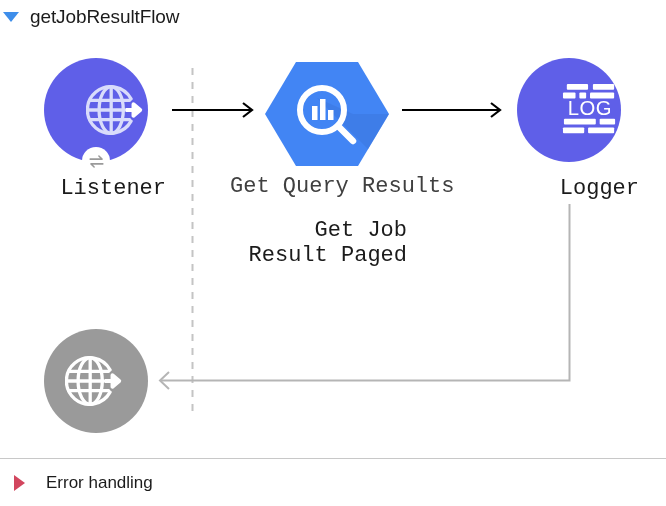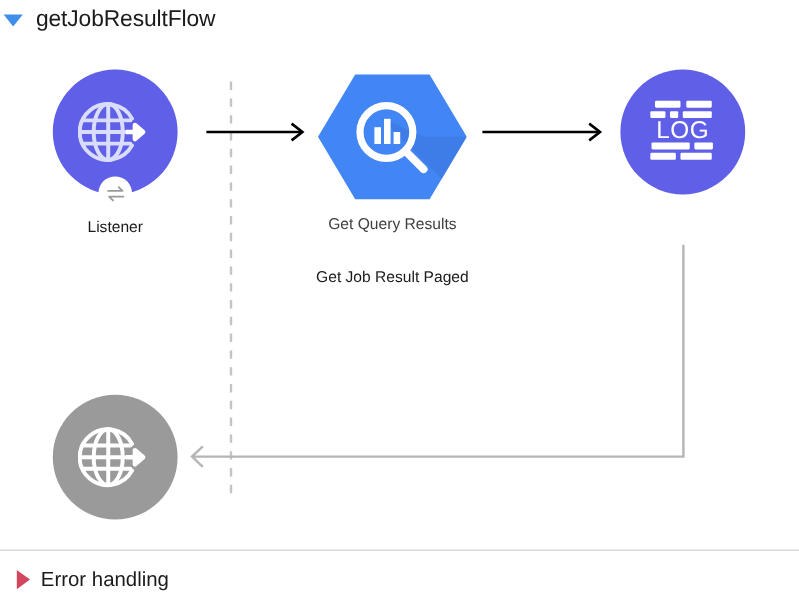--- a/index.html
+++ b/index.html
@@ -62,21 +62,21 @@
     position: absolute;
   }
   .circle-node {
     width: 104px; height: 104px;
     border-radius: 50%;
     display: flex;
     align-items: center;
     justify-content: center;
     position: relative;
   }
-  .circle-purple { background: #5F5FE8; }
+  .circle-purple { background: #5F5FE8; justify-content: flex-end; }
   .circle-gray   { background: #9A9A9A; }
 
   .hex-node {
     width: 124px; height: 112px;
     position: relative;
   }
 
   .node-badge {
     position: absolute;
     left: 50%;
@@ -85,25 +85,26 @@
     width: 28px; height: 28px;
     border-radius: 50%;
     background: #ffffff;
     display: flex;
     align-items: center;
     justify-content: center;
   }
 
   .node-label {
     position: absolute;
-    text-align: center;
+    text-align: right;
     white-space: nowrap;
-    font-size: 13px;
+    font-size: 22px;
     color: #1b1b1b;
     line-height: 22px;
+    font-family: Liberation Mono, monospace;
   }
   .node-label.muted { color: #404040; }
   .node-label.wrap { white-space: normal; line-height: 25px; }
 
   
   #divider {
     position: absolute;
     left: 0; top: 458px;
     width: 666px; height: 1px;
     background: #c8c8c8;
@@ -124,21 +125,21 @@
   }
   #error-disclosure .tri-right {
     width: 0; height: 0;
     border-top: 8px solid transparent;
     border-bottom: 8px solid transparent;
     border-left: 11px solid #D2465E;
   }
   #error-label {
     font-size: 17px;
     color: #1b1b1b;
-    margin-left: 2px;
+    margin-left: 14px;
     white-space: nowrap;
   }
 </style>
 </head>
 <body>
 
 <div id="flow-header">
   <div id="flow-disclosure">
     <div class="tri-down"></div>
   </div>
@@ -227,20 +228,21 @@
           <rect x="21" y="11" width="7" height="6" rx="1"></rect>
           <rect x="32" y="11" width="25" height="6" rx="1"></rect>
           <rect x="5" y="38" width="33" height="6" rx="1"></rect>
           <rect x="42" y="38" width="16" height="6" rx="1"></rect>
           <rect x="4" y="47" width="22" height="6" rx="1"></rect>
           <rect x="30" y="47" width="27" height="6" rx="1"></rect>
         </g>
         <text x="32" y="34" text-anchor="middle" font-family="Liberation Sans, sans-serif" font-size="21" fill="#ffffff" letter-spacing="0.5">LOG</text>
       </svg>
     </div>
+    <div class="node-label" style="left:-18px; top:120px; width:140px;">Logger</div>
   </div>
 
   <div class="node" style="left:44px; top:295px;">
     <div class="circle-node circle-gray">
       <svg width="62" height="62" viewBox="0 0 64 64">
         <g fill="none" stroke="#ffffff" stroke-width="3.4" stroke-linecap="round">
           <path d="M46.5 20.5 A24 24 0 1 0 46.5 43.5"></path>
           <ellipse cx="26" cy="32" rx="12.5" ry="24"></ellipse>
           <line x1="4" y1="22" x2="45" y2="22"></line>
           <line x1="2" y1="32" x2="40" y2="32"></line>

